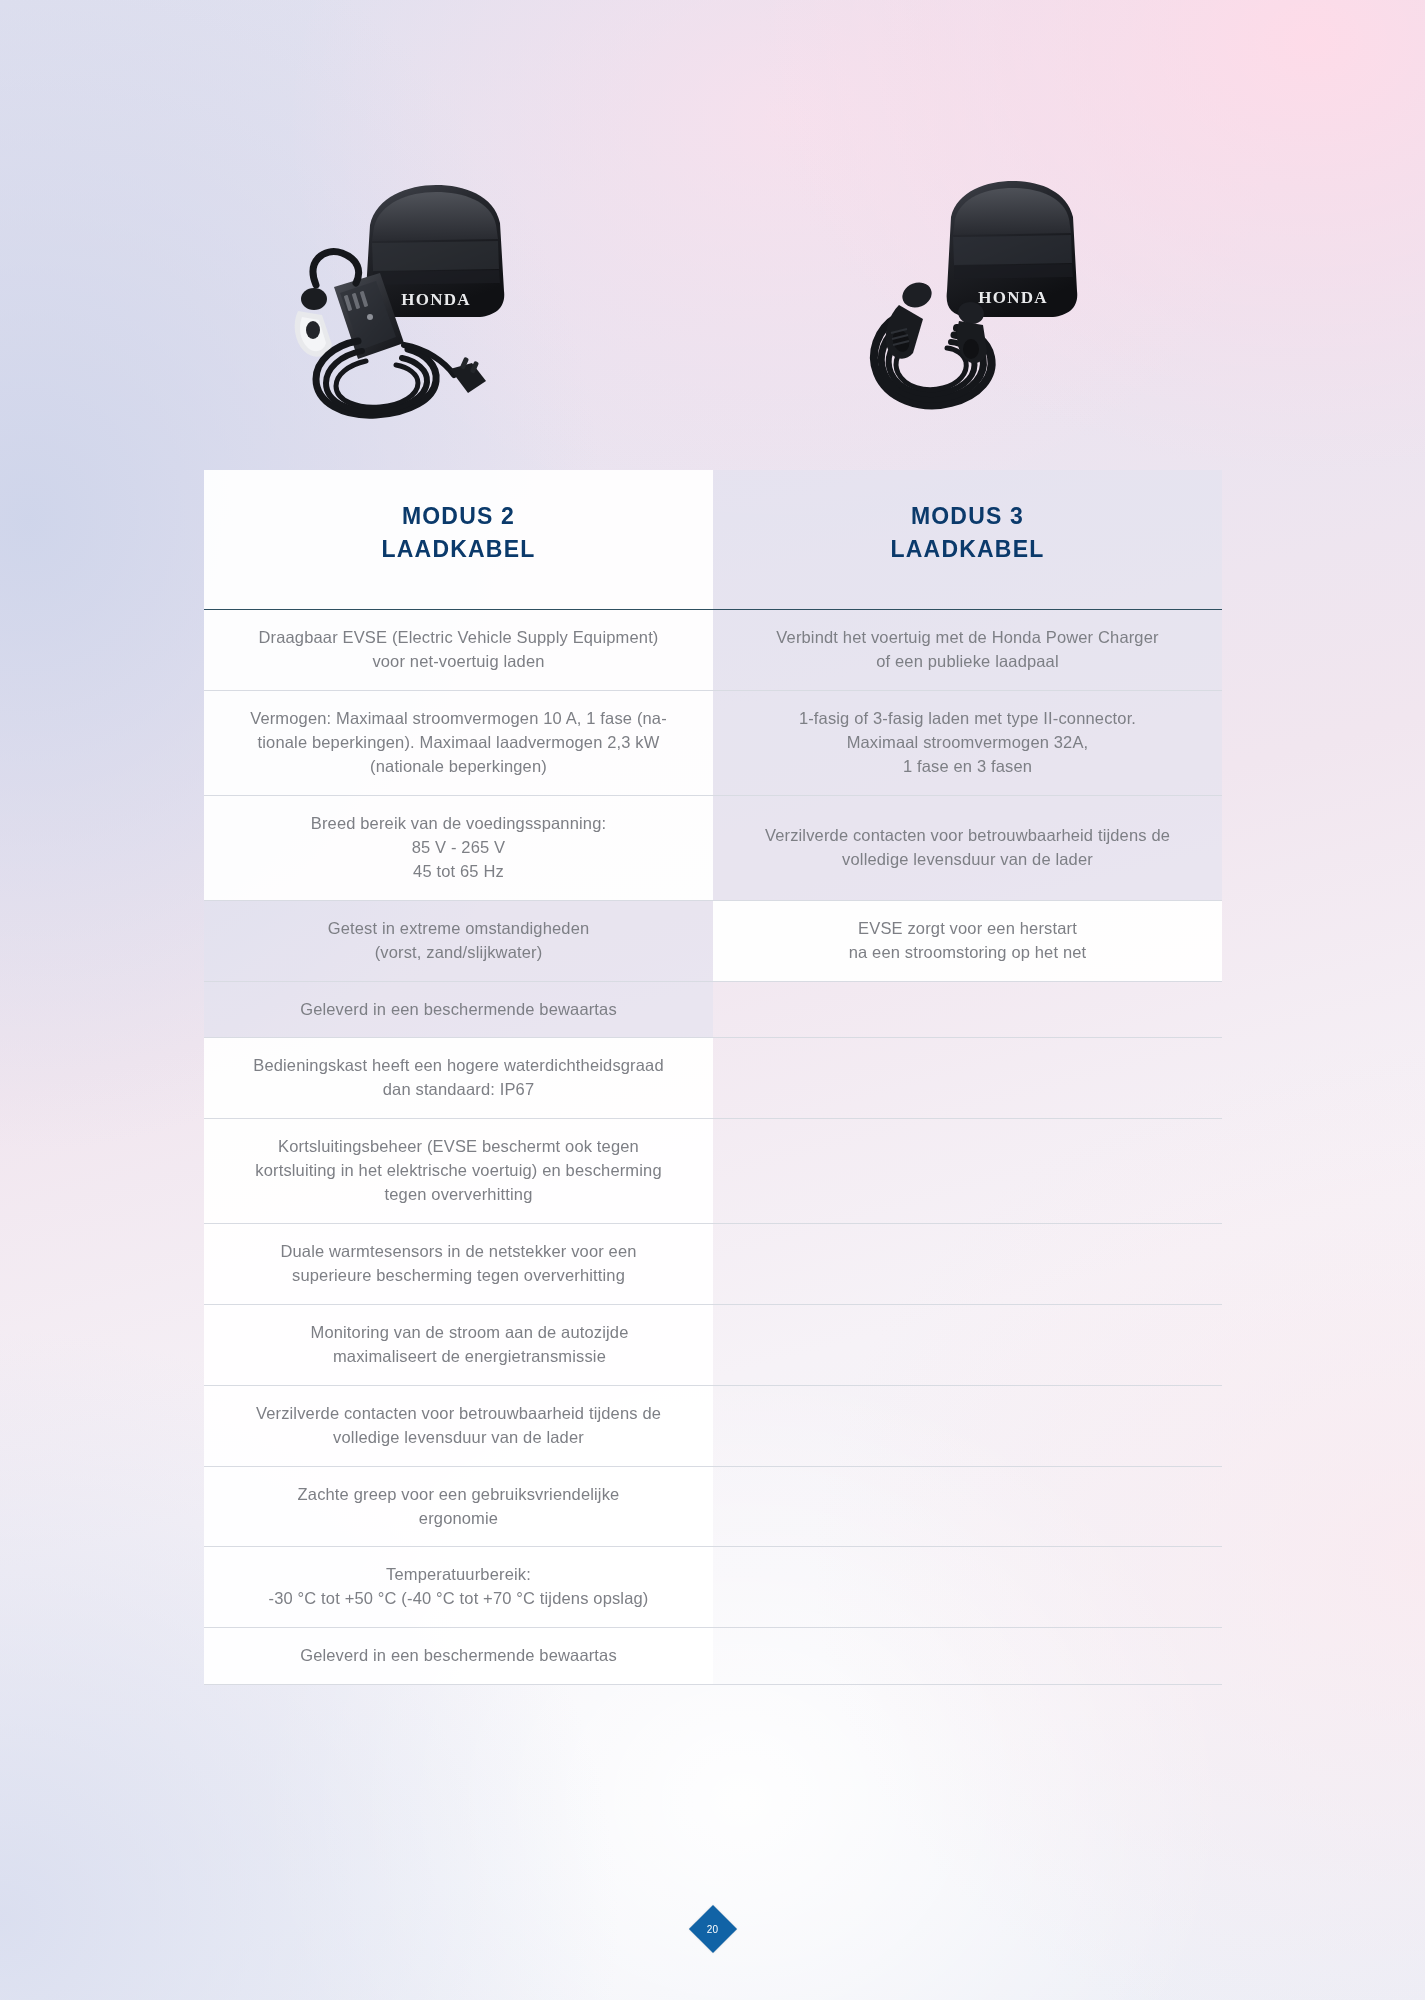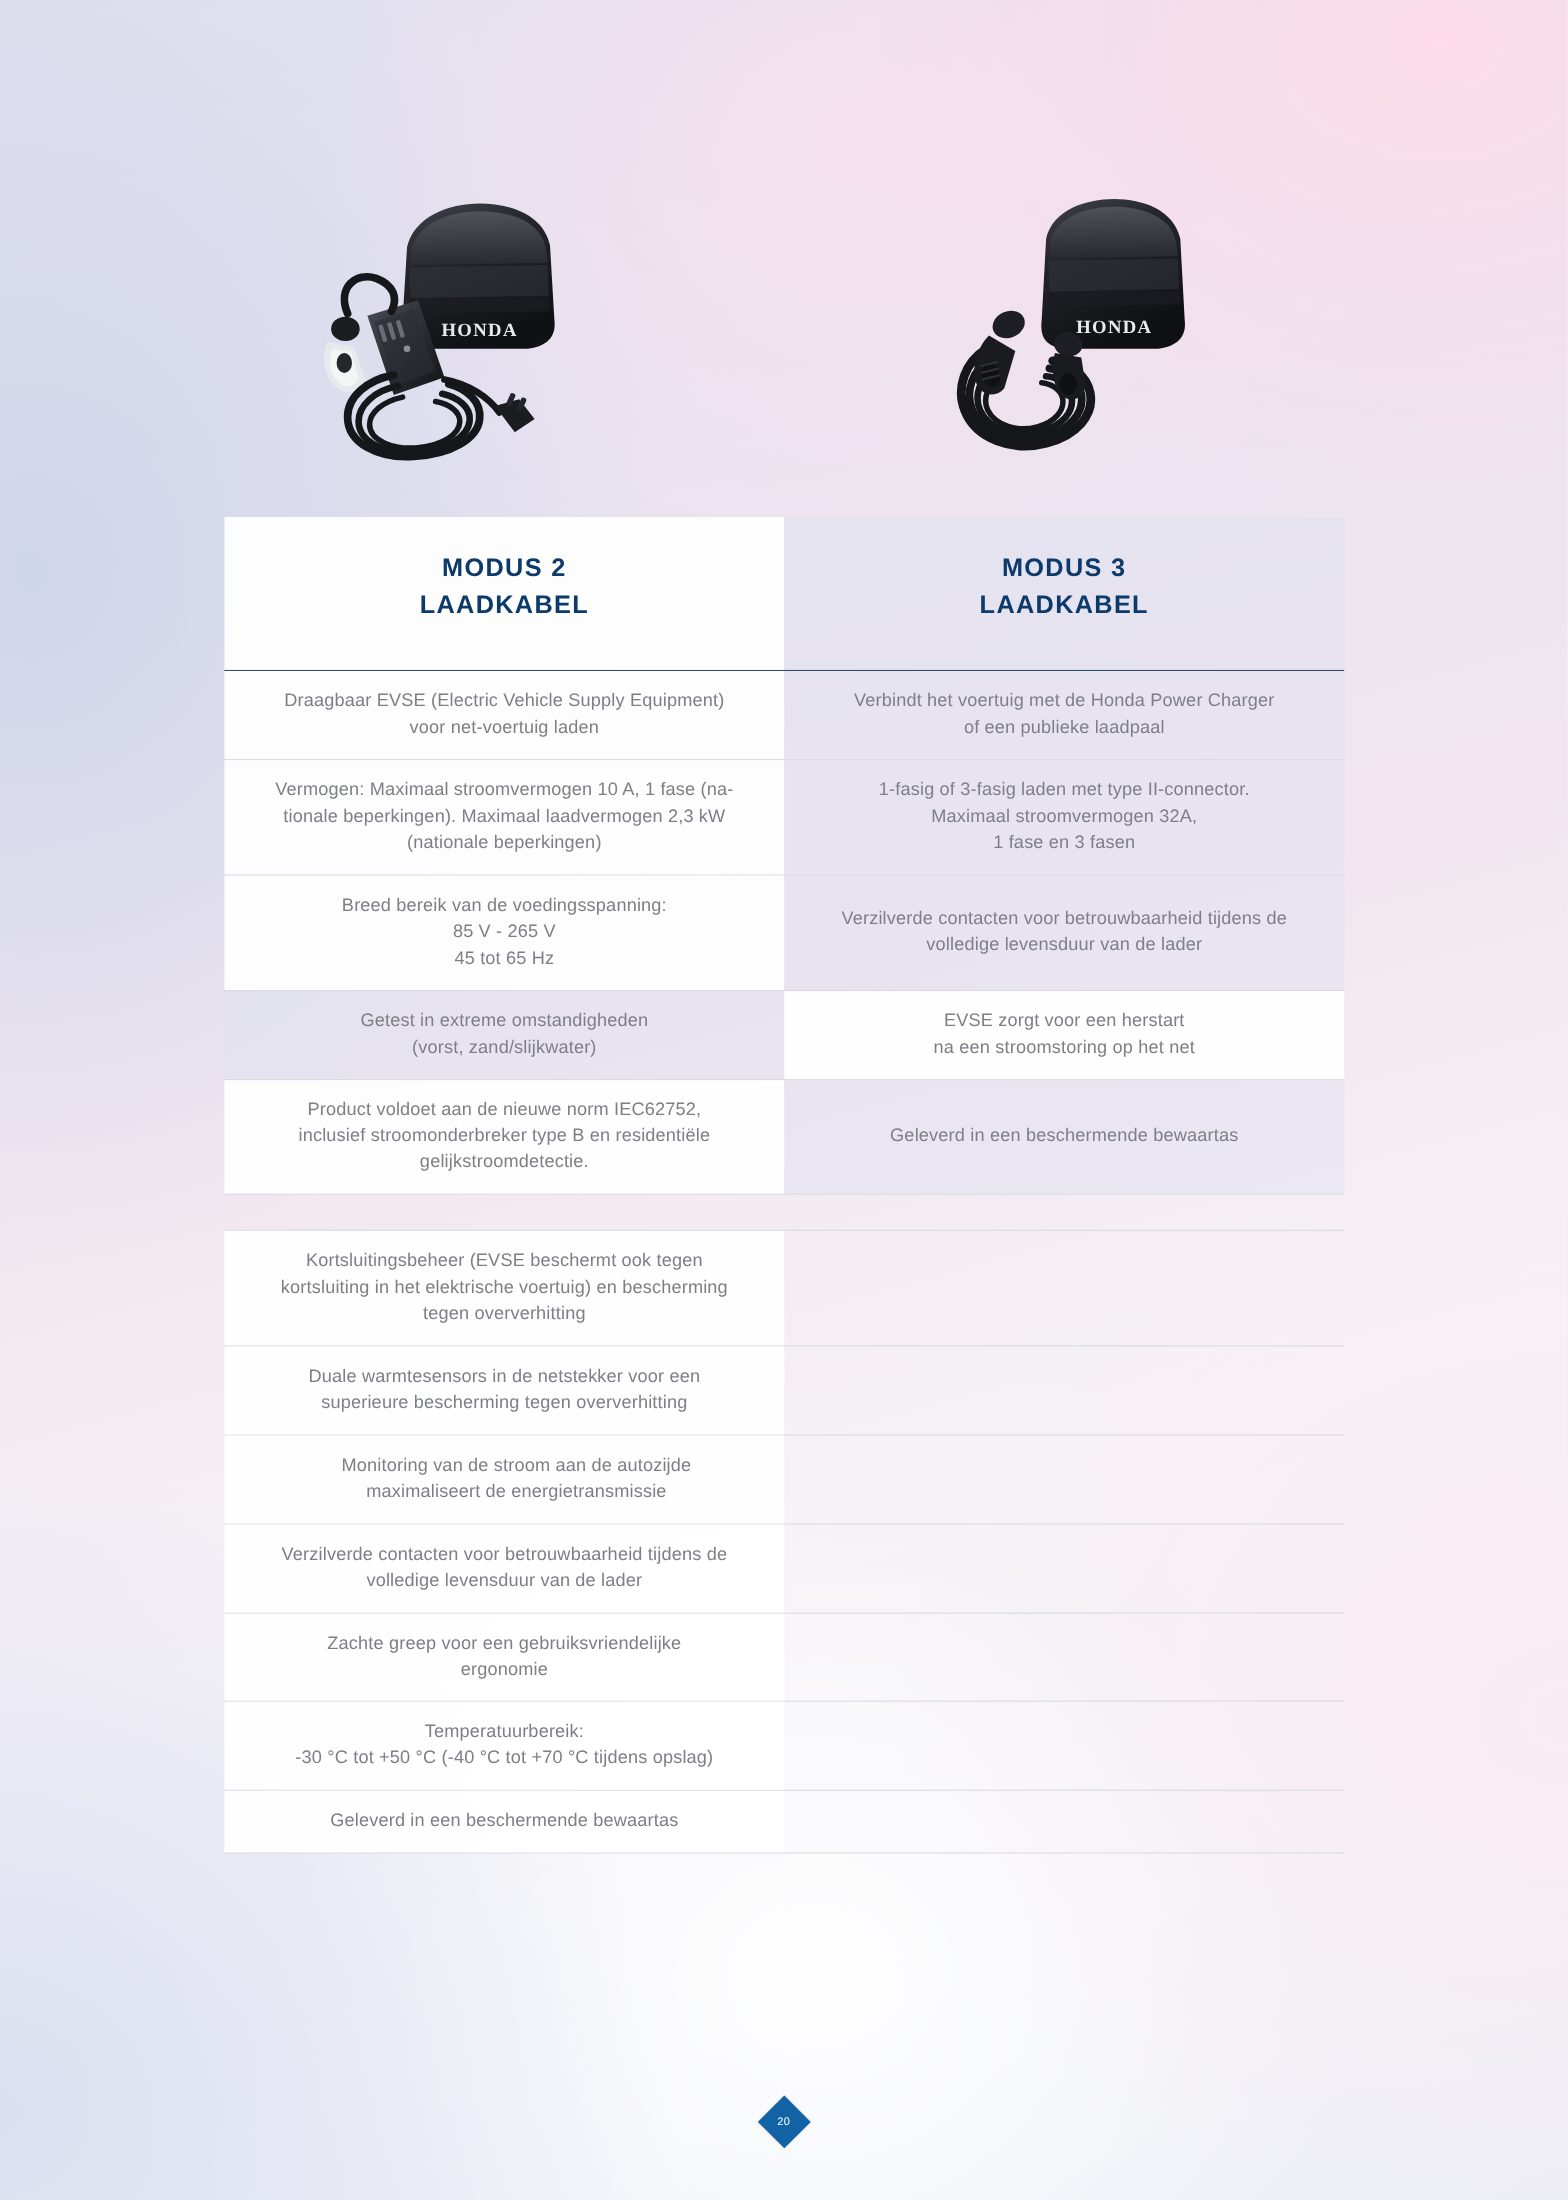--- a/index.html
+++ b/index.html
@@ -273,26 +273,25 @@
           <div class="tcell right" style="white-space: pre-line;">Verzilverde contacten voor betrouwbaarheid tijdens de
 volledige levensduur van de lader</div>
         </div>
         <div class="trow body-row">
           <div class="tcell right" style="white-space: pre-line;">Getest in extreme omstandigheden
 (vorst, zand/slijkwater)</div>
           <div class="tcell left" style="white-space: pre-line;">EVSE zorgt voor een herstart
 na een stroomstoring op het net</div>
         </div>
         <div class="trow body-row">
-          <div class="tcell left" style="white-space: pre-line;">Product voldoet aan de nieuwe norm IEC62752,
-inclusief stroomonderbreker type B en residentiële
-gelijkstroomdetectie.</div>
           <div class="tcell right" style="white-space: pre-line;">Geleverd in een beschermende bewaartas</div>
         </div>
         <div class="trow body-row">
+          <div class="tcell left" style="white-space: pre-line;">Bedieningskast heeft een hogere waterdichtheidsgraad
+dan standaard: IP67</div>
           <div class="tcell empty" style="white-space: pre-line;"></div>
         </div>
         <div class="trow body-row">
           <div class="tcell left" style="white-space: pre-line;">Kortsluitingsbeheer (EVSE beschermt ook tegen
 kortsluiting in het elektrische voertuig) en bescherming
 tegen oververhitting</div>
           <div class="tcell empty" style="white-space: pre-line;"></div>
         </div>
         <div class="trow body-row">
           <div class="tcell left" style="white-space: pre-line;">Duale warmtesensors in de netstekker voor een

